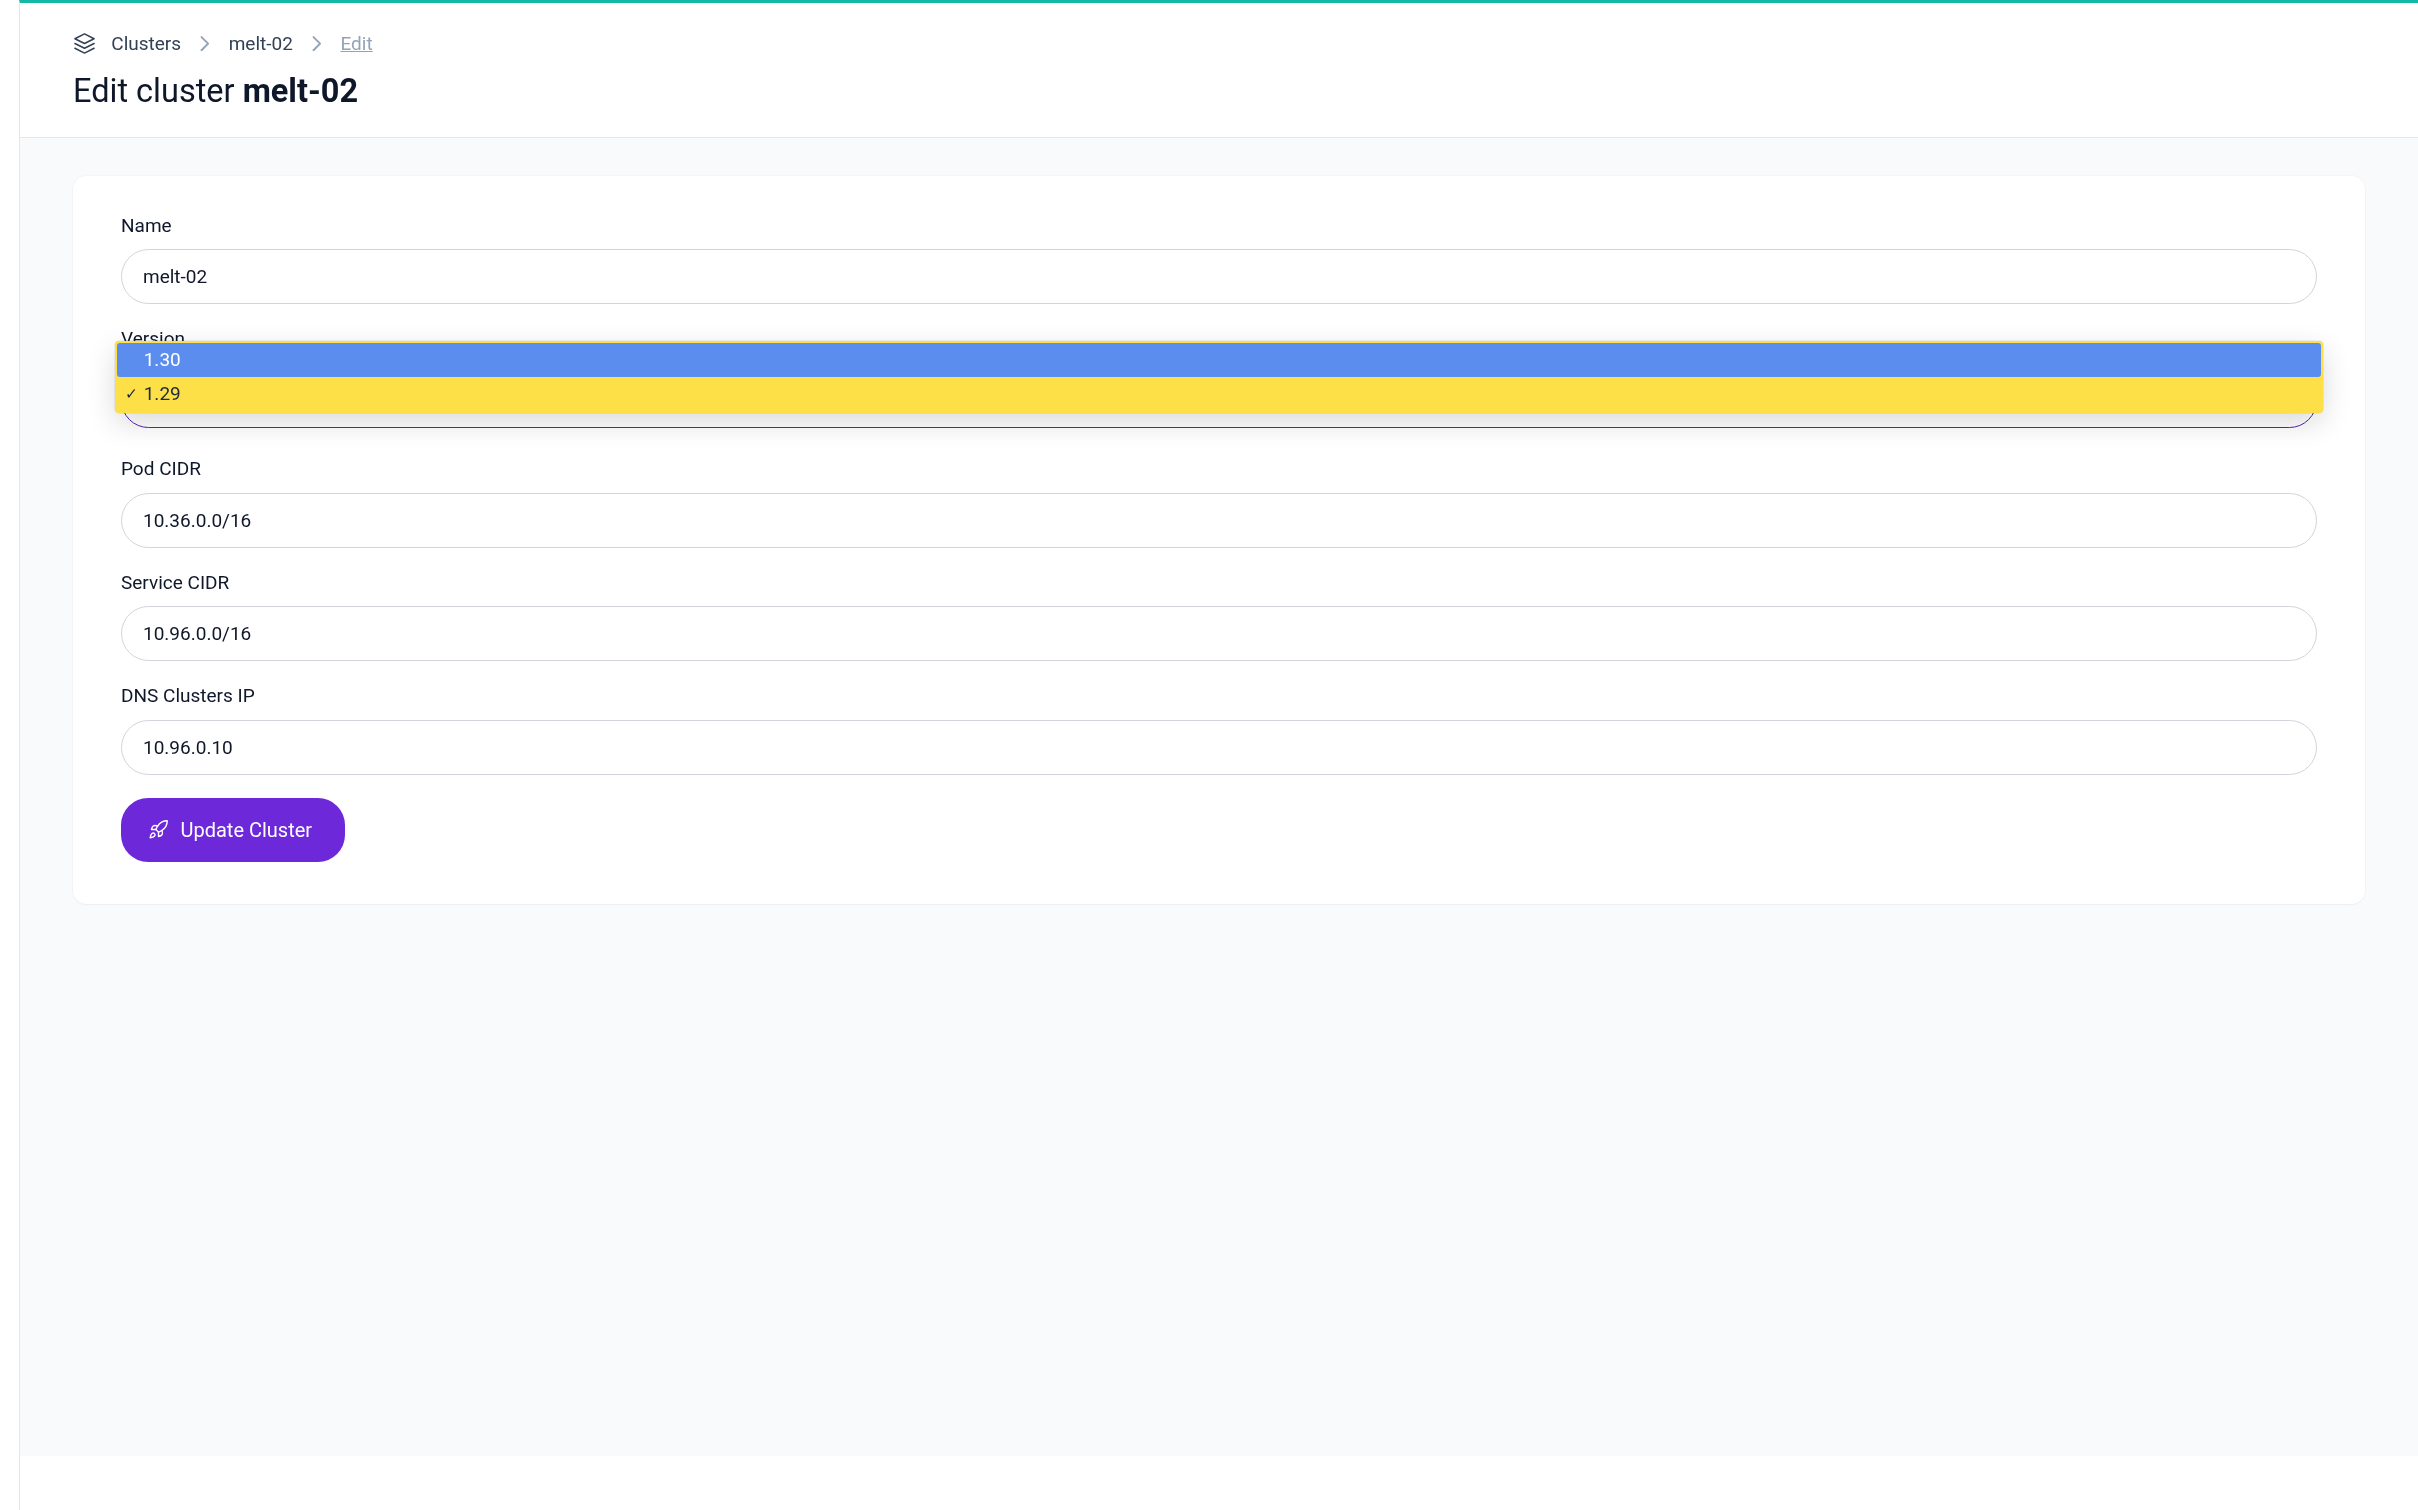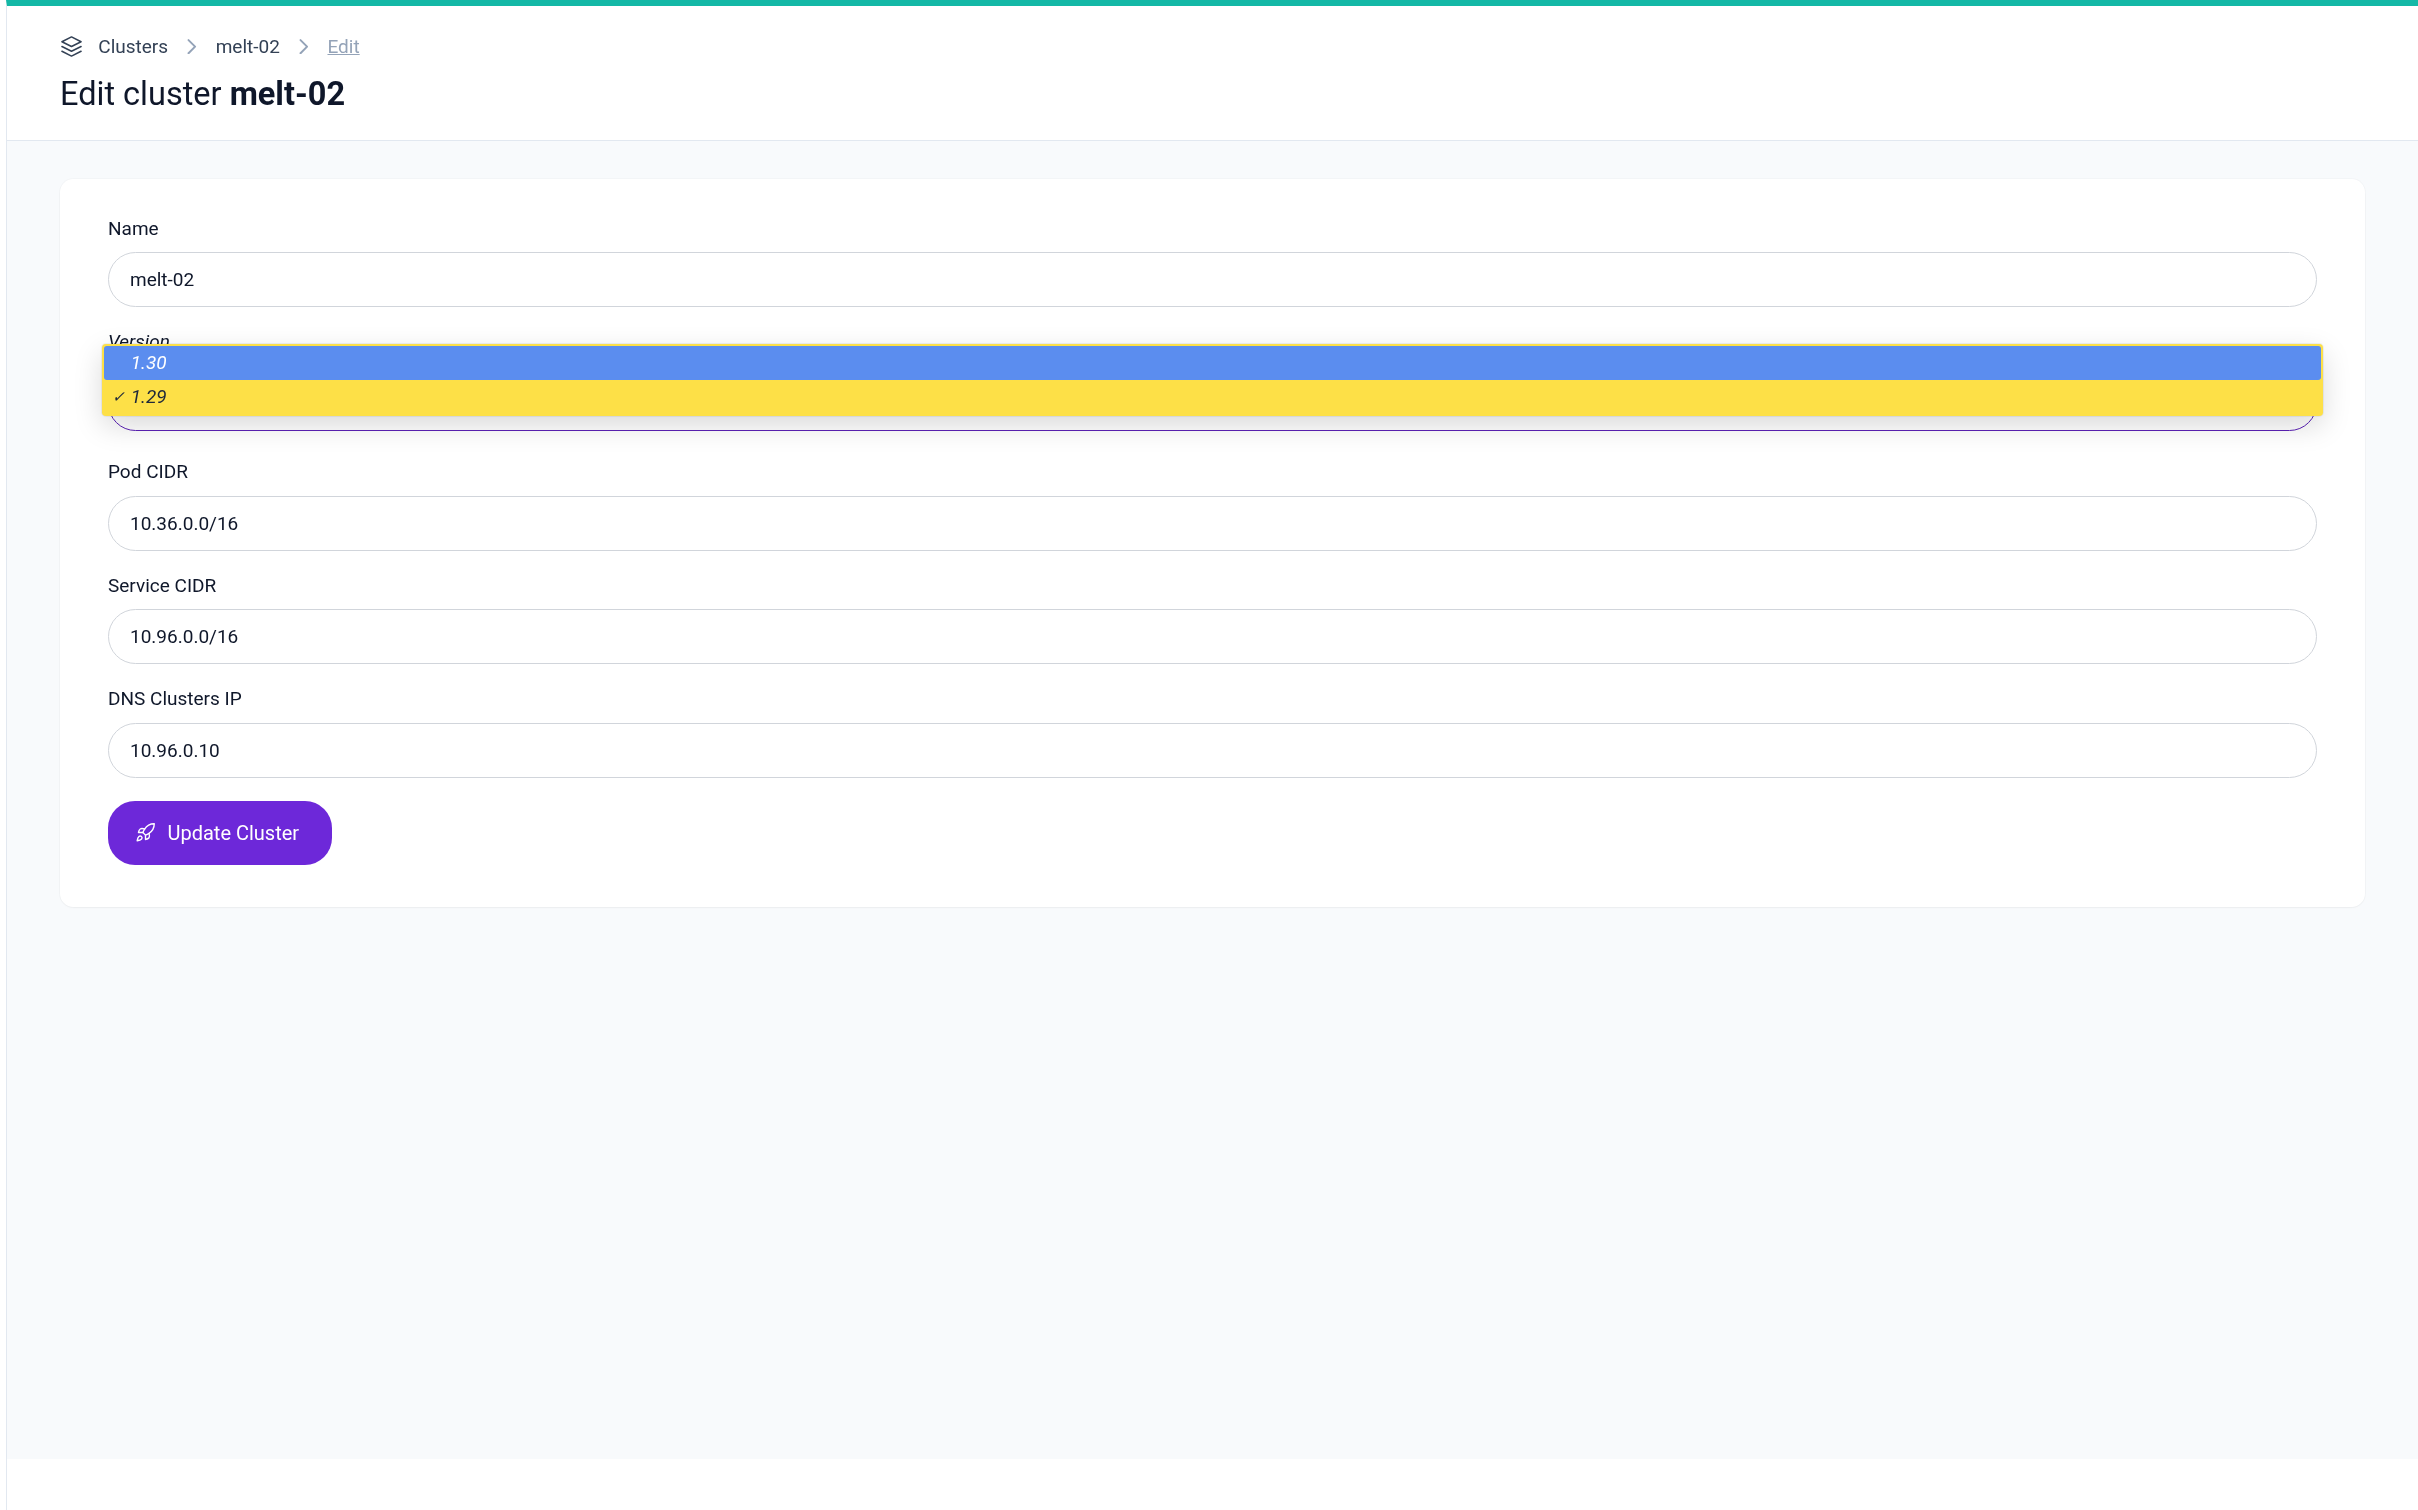--- a/index.html
+++ b/index.html
@@ -4,22 +4,22 @@
 <style>
   * { box-sizing: border-box; margin: 0; padding: 0; }
   html, body { width: 100%; height: 100%; }
   body {
     font-family: -apple-system, BlinkMacSystemFont, "Segoe UI", Roboto, "Helvetica Neue", Arial, sans-serif;
     background: #ffffff;
     color: #1e293b;
   }
   .page-wrapper {
     border-left: 1px solid #e2e8f0;
-    border-top: 6px solid #14b8a6;
-    margin-left: 6px;
+    border-top: 3px solid #14b8a6;
+    margin-left: 19px;
     min-height: 100vh;
   }
   .header-region {
     padding: 29px 53px 27px 53px;
     background: #ffffff;
   }
   .breadcrumb {
     display: flex;
     align-items: center;
     gap: 15.3px;
@@ -84,21 +84,20 @@
     color: #0f172a;
     background: #ffffff;
     outline: none;
     font-family: inherit;
   }
   
   .version-group {
     position: relative;
     margin-bottom: 23px;
     height: 107px; 
-    font-style: italic;
   }
   .version-label-clipped {
     font-size: 19px;
     color: #0f172a;
     height: 17px;
     overflow: hidden;
     display: block;
   }
   .version-select-hidden {
     position: absolute;

